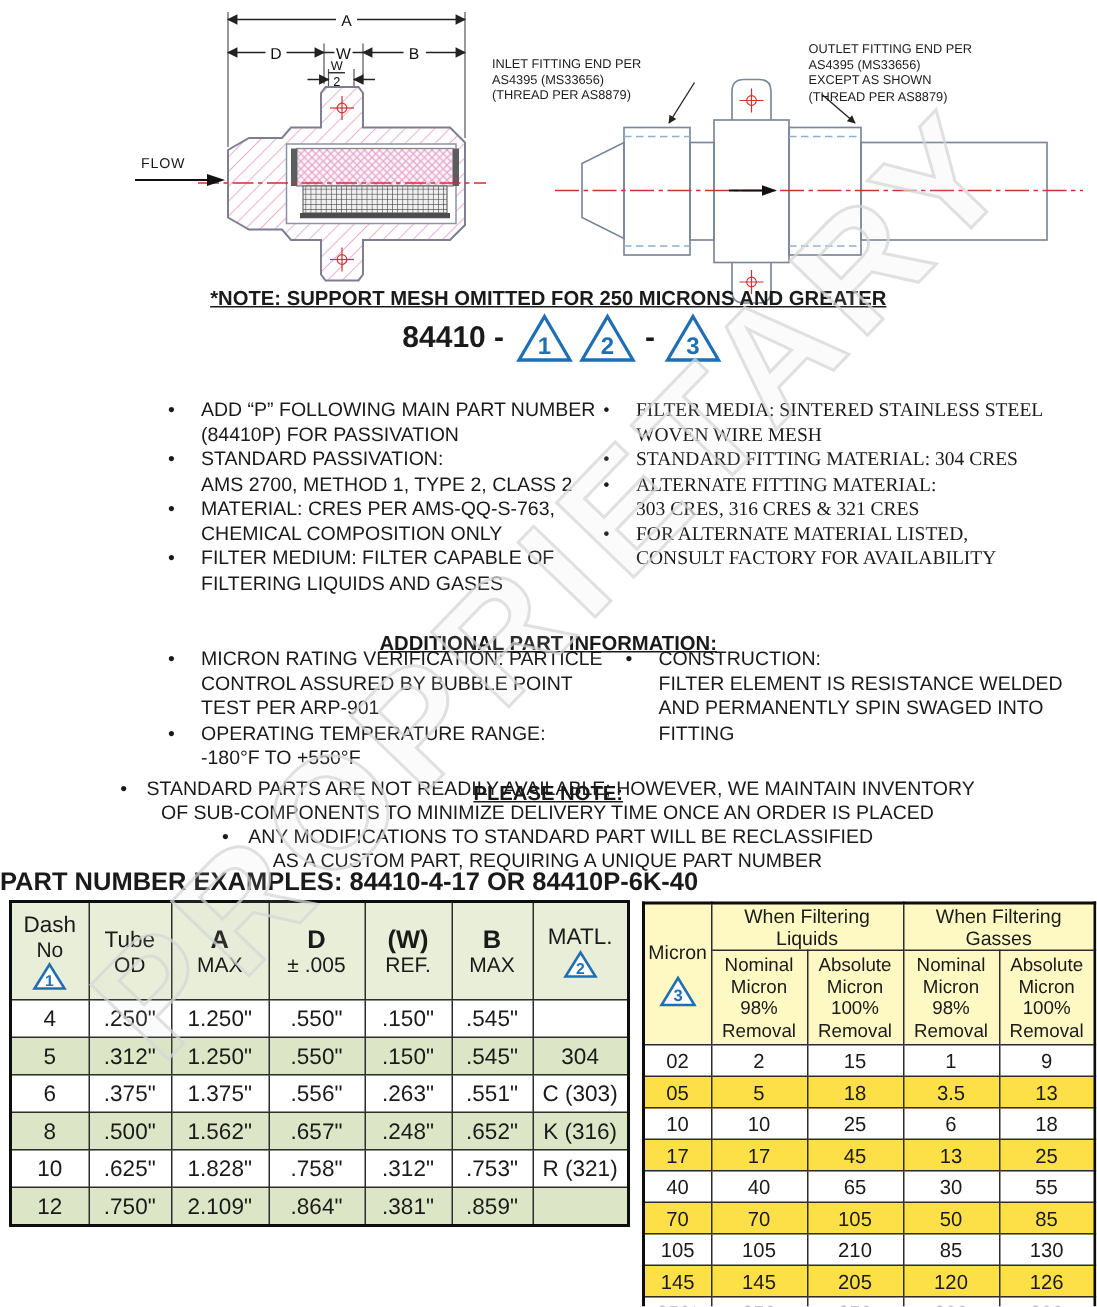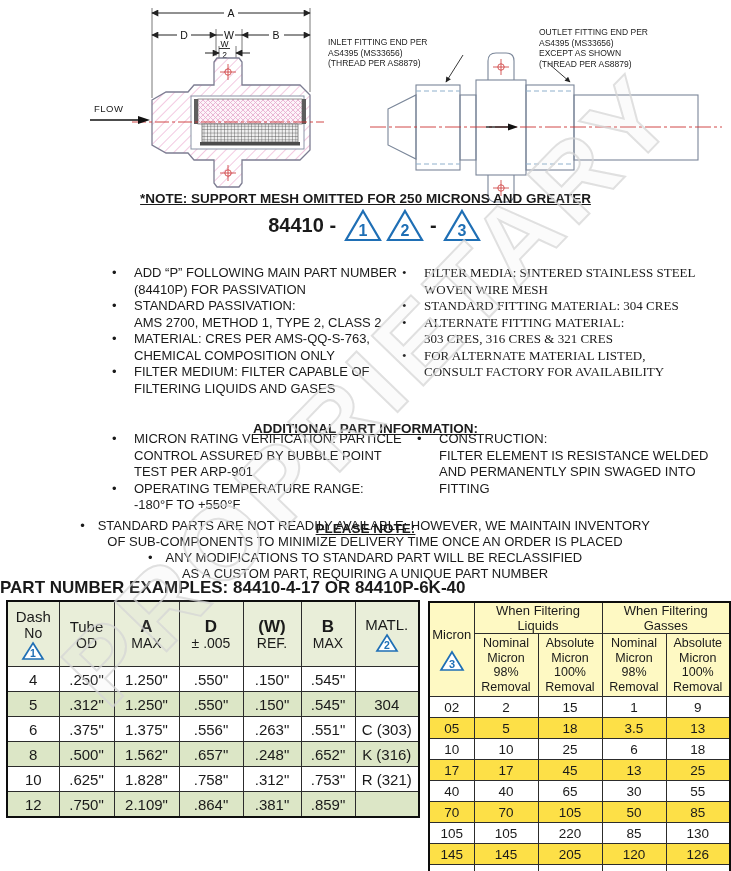--- a/index.html
+++ b/index.html
@@ -471,21 +471,21 @@
         <tr class="shade">
           <td>70</td>
           <td>70</td>
           <td>105</td>
           <td>50</td>
           <td>85</td>
         </tr>
         <tr>
           <td>105</td>
           <td>105</td>
-          <td>220</td>
+          <td>210</td>
           <td>85</td>
           <td>130</td>
         </tr>
         <tr class="shade">
           <td>145</td>
           <td>145</td>
           <td>205</td>
           <td>120</td>
           <td>126</td>
         </tr>

